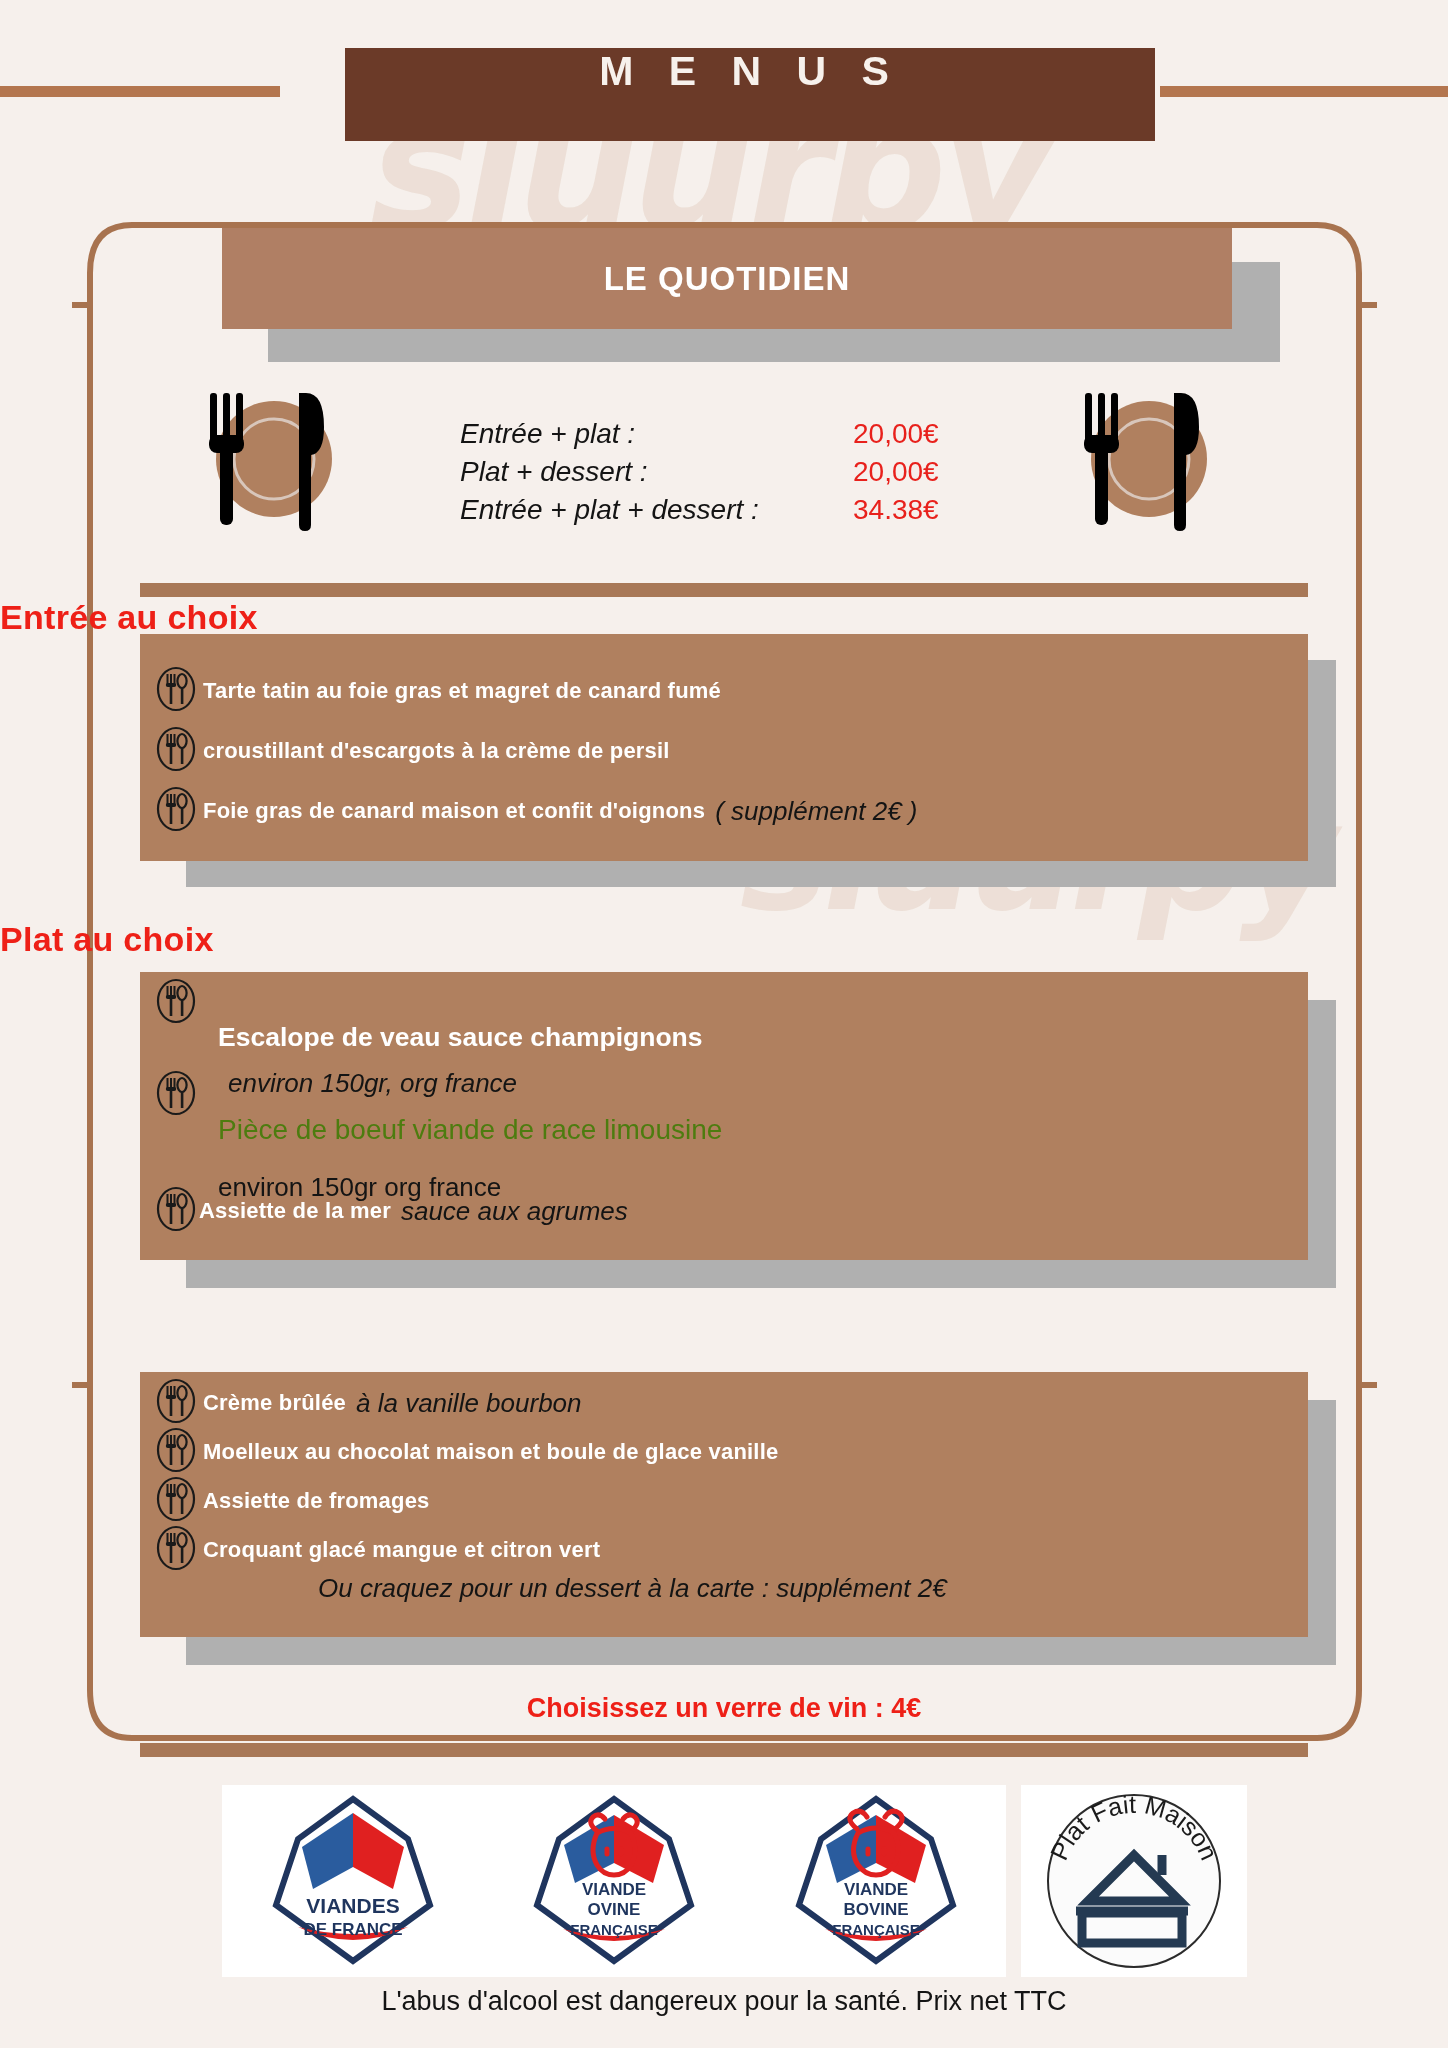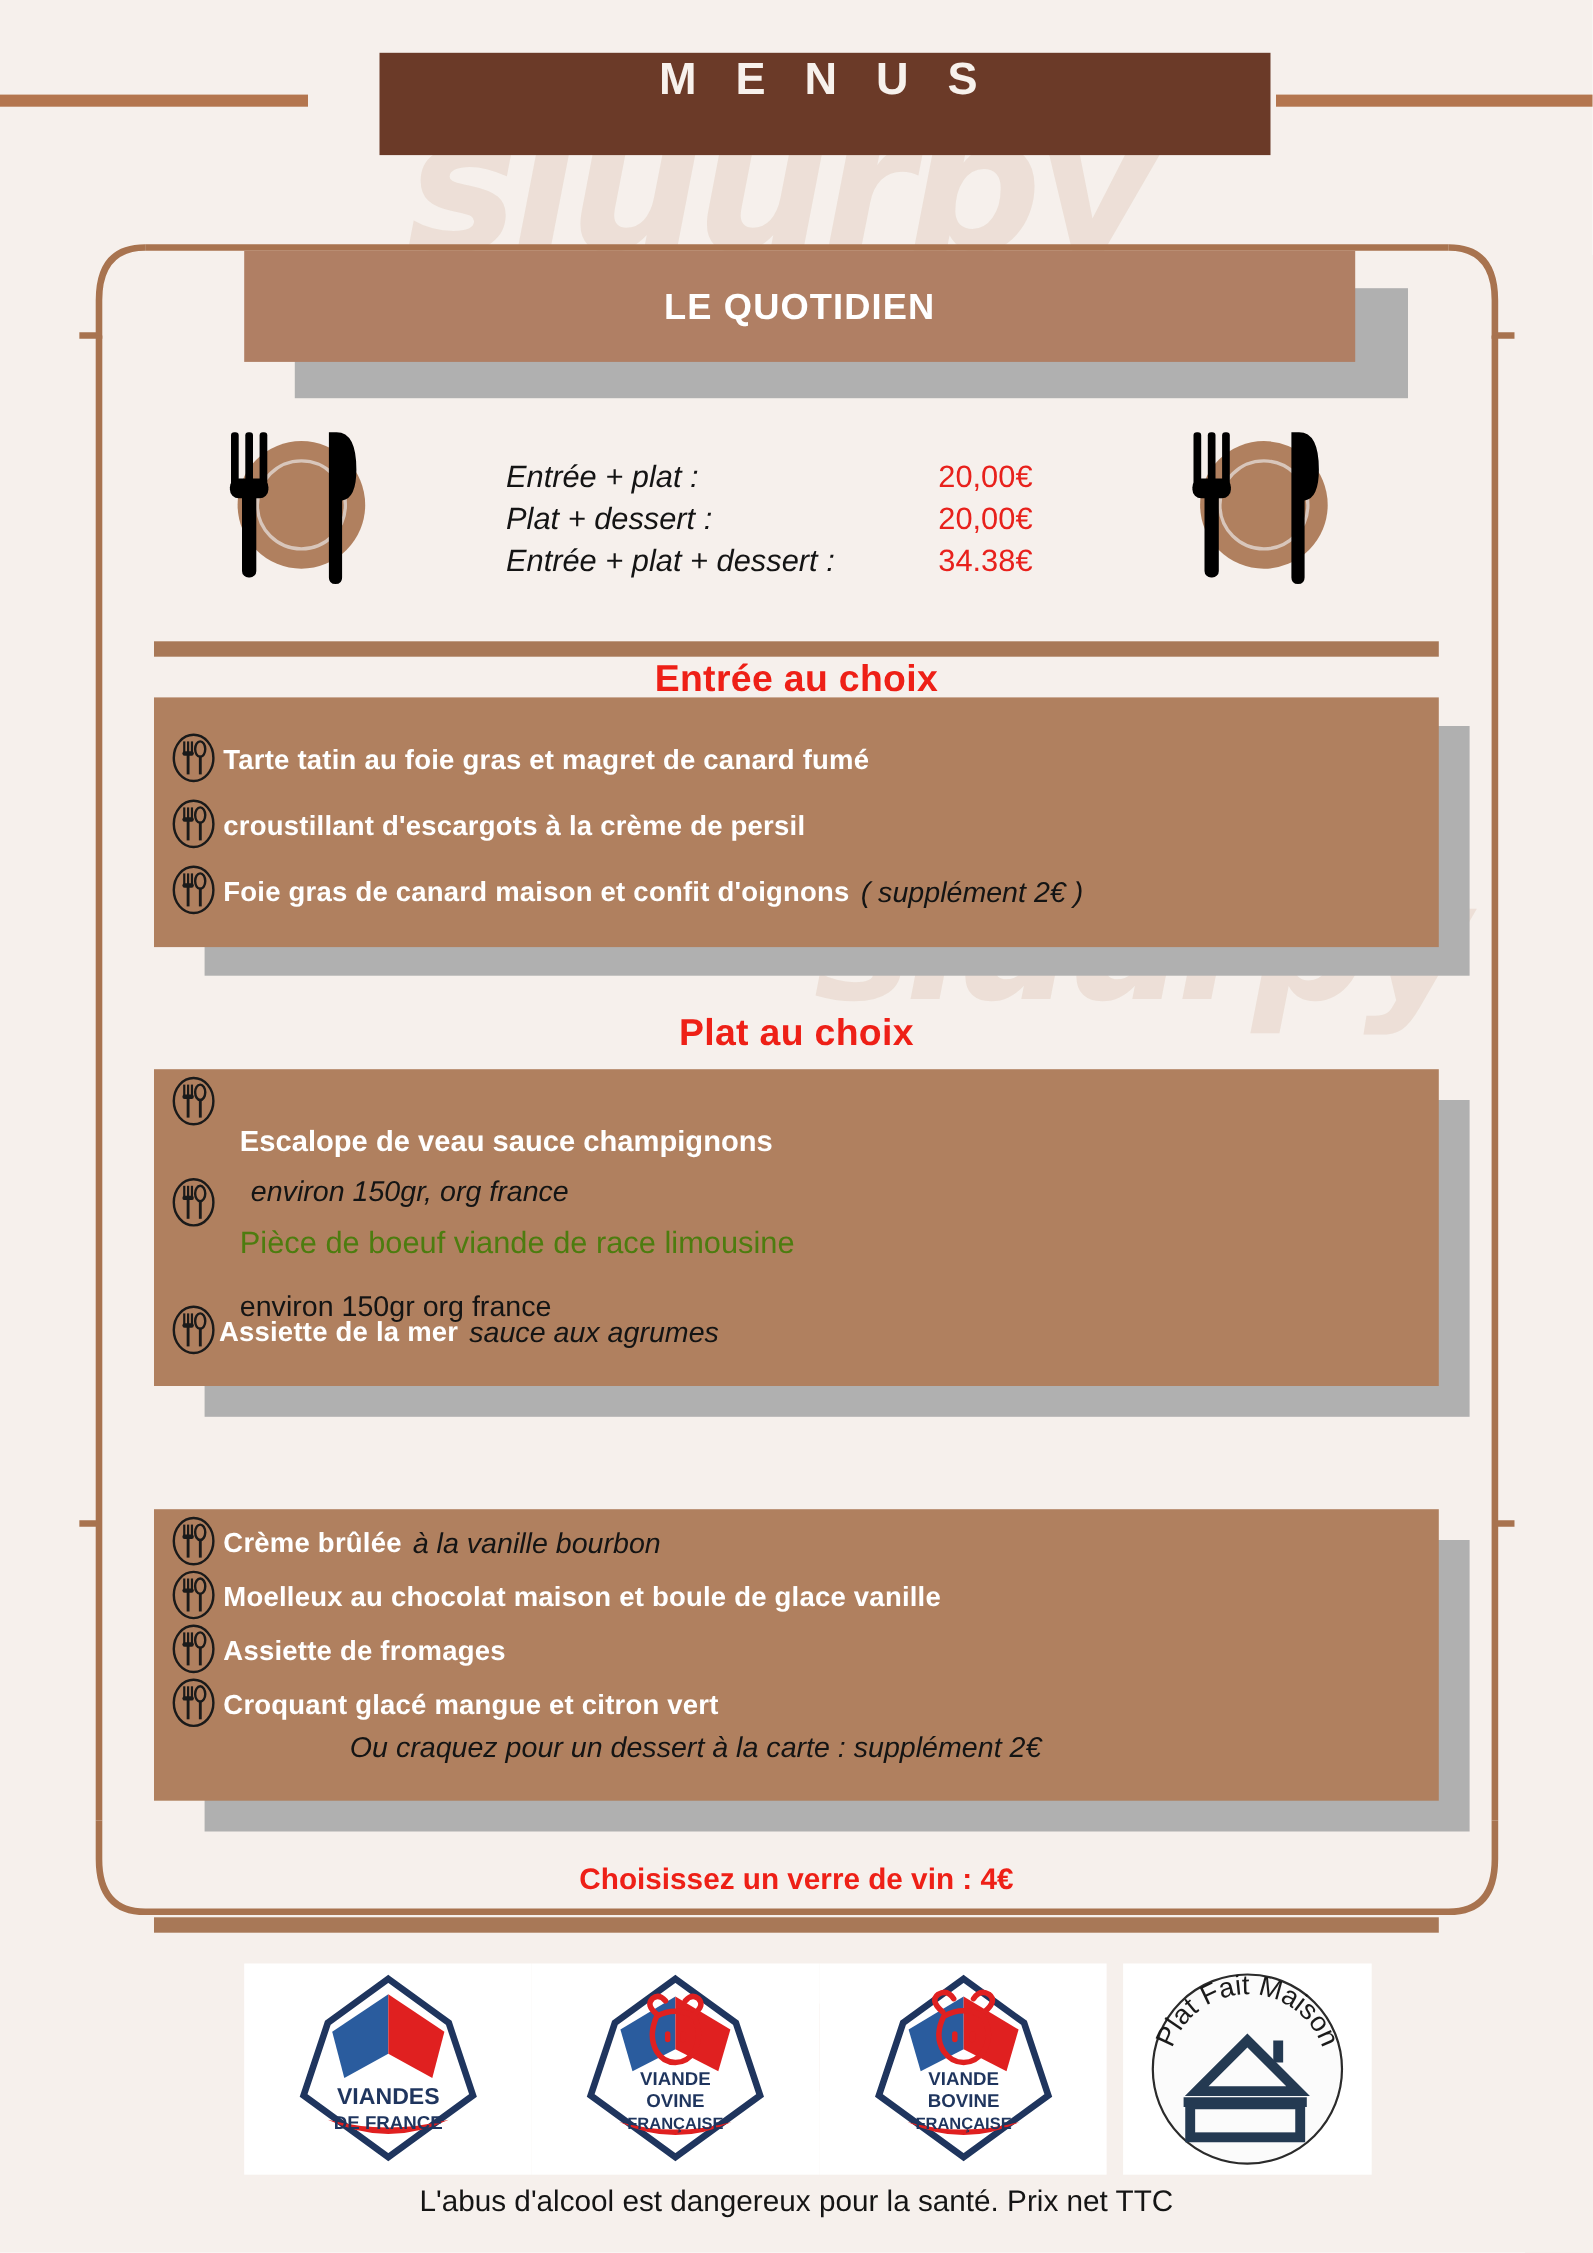--- a/index.html
+++ b/index.html
@@ -144,21 +144,21 @@
     width: 1168px;
     height: 14px;
     background: #a87857;
     z-index: 3;
   }
 
   
   .sect-head {
     position: absolute;
     width: 1448px;
-    text-align: center;
+    text-align: left;
     color: #ee2017;
     font-size: 34px;
     font-weight: 700;
     z-index: 4;
     letter-spacing: 0.3px;
   }
 
   
   .panel-shadow {
     position: absolute;
@@ -173,21 +173,21 @@
 
   .item-line {
     position: absolute;
     display: flex;
     align-items: center;
     white-space: nowrap;
   }
   .item-ico { width: 48px; flex: 0 0 48px; }
   .item-txt {
     color: #ffffff;
-    font-size: 25px;
+    font-size: 22px;
     font-weight: 700;
     letter-spacing: 0.2px;
   }
   .item-sub {
     color: #141414;
     font-size: 26px;
     font-style: italic;
     font-weight: 400;
   }
   .sub-line {

